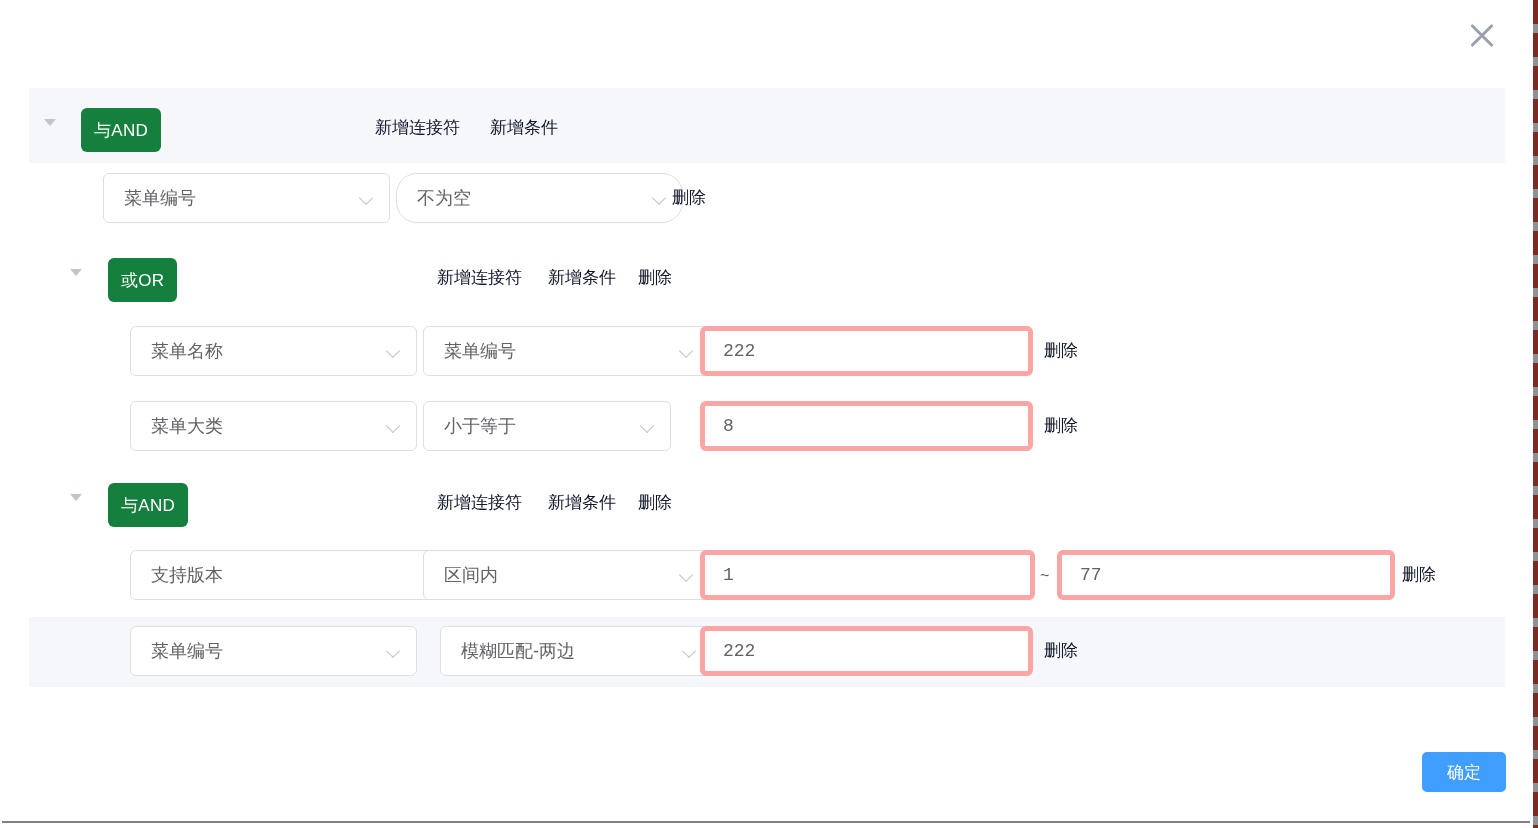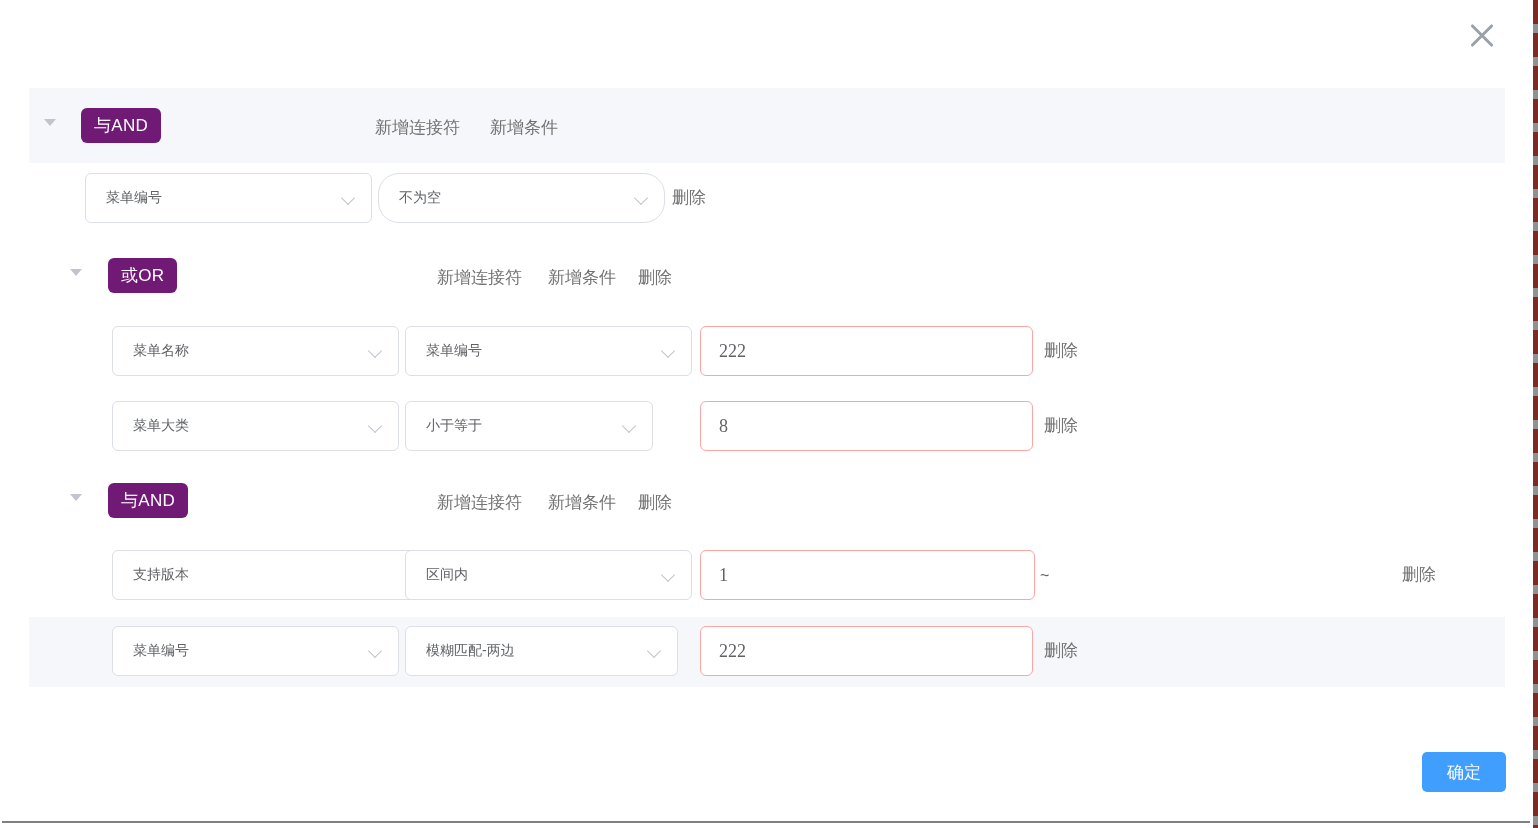--- a/index.html
+++ b/index.html
@@ -21,40 +21,40 @@
 
   
   .stripe { position:absolute; left:29px; width:1476px; background:#f5f7fa; }
 
   
   .caret { position:absolute; width:0; height:0;
     border-left:6px solid transparent; border-right:6px solid transparent;
     border-top:7px solid #c0c4cc; cursor:pointer; }
 
   
-  .badge { position:absolute; height:35px; background:#701a75; color:#fff;
+  .badge { position:absolute; height:44px; background:#15803d; color:#fff;
     border-radius:6px; font-size:17px; display:flex; align-items:center;
     padding:0 13px; cursor:pointer; letter-spacing:.3px; }
 
   
-  .link { position:absolute; color:#737373; font-size:17px; line-height:21px;
+  .link { position:absolute; color:#0f172a; font-size:17px; line-height:21px;
     cursor:pointer; white-space:nowrap; }
 
   
   .sel { position:absolute; height:50px; background:#fff; border:1px solid #dcdfe6;
     border-radius:6px; display:flex; align-items:center; padding:0 42px 0 20px;
-    font-size:14px; color:#606266; cursor:pointer; }
+    font-size:18px; color:#606266; cursor:pointer;margin-left:18px; }
   .sel .chevron { position:absolute; right:18px; top:19px; width:10px; height:10px;
     border-right:1.6px solid #c0c4cc; border-bottom:1.6px solid #c0c4cc;
     transform:rotate(45deg); }
 
   
-  .inp { position:absolute; height:50px; background:#fff; border:1px solid #fca5a5;
+  .inp { position:absolute; height:50px; background:#fff; border:5px solid #fca5a5;
     border-radius:6px; padding:12px 18px; font-size:18px; color:#606266; outline:none;
-    font-family:Liberation Serif, serif; }
+    font-family:Liberation Mono, monospace; }
 
   .range-sep { position:absolute; color:#606266; font-size:16px; }
 
   
   .confirm-btn { position:absolute; left:1422px; top:752px; width:84px; height:40px;
     background:#409eff; color:#fff; border:none; border-radius:5px; font-size:17px;
     cursor:pointer; font-family:"Liberation Sans","DejaVu Sans",sans-serif; }
 </style>
 </head>
 <body>
@@ -119,28 +119,29 @@
   <div class="sel" style="left:112px;top:550px;width:343px;">
     <span>支持版本</span>
     <span class="chevron"></span>
   </div>
   <div class="sel" style="left:405px;top:550px;width:287px;align-items:center;">
     <span>区间内</span>
     <span class="chevron"></span>
   </div>
   <input class="inp" style="left: 700px; top: 550px; width: 335px;" value="1">
   <span class="range-sep" style="left:1040px;top:567px;">~</span>
+  <input class="inp" style="left: 1057px; top: 550px; width: 338px;" value="77">
   <span class="link" style="left:1402px;top:564px;">删除</span>
 
   <div class="stripe" style="top:617px;height:70px;"></div>
   <div class="sel" style="left:112px;top:626px;width:287px;">
     <span>菜单编号</span>
     <span class="chevron"></span>
   </div>
-  <div class="sel" style="left:405px;top:626px;width:273px;">
+  <div class="sel" style="left:422px;top:626px;width:273px;">
     <span>模糊匹配-两边</span>
     <span class="chevron"></span>
   </div>
   <input class="inp" style="left: 700px; top: 626px; width: 333px;" value="222">
   <span class="link" style="left:1044px;top:640px;">删除</span>
 
   <button class="confirm-btn">确定</button>
 
   <div class="edge-right"></div>
   <div class="edge-bottom"></div>

